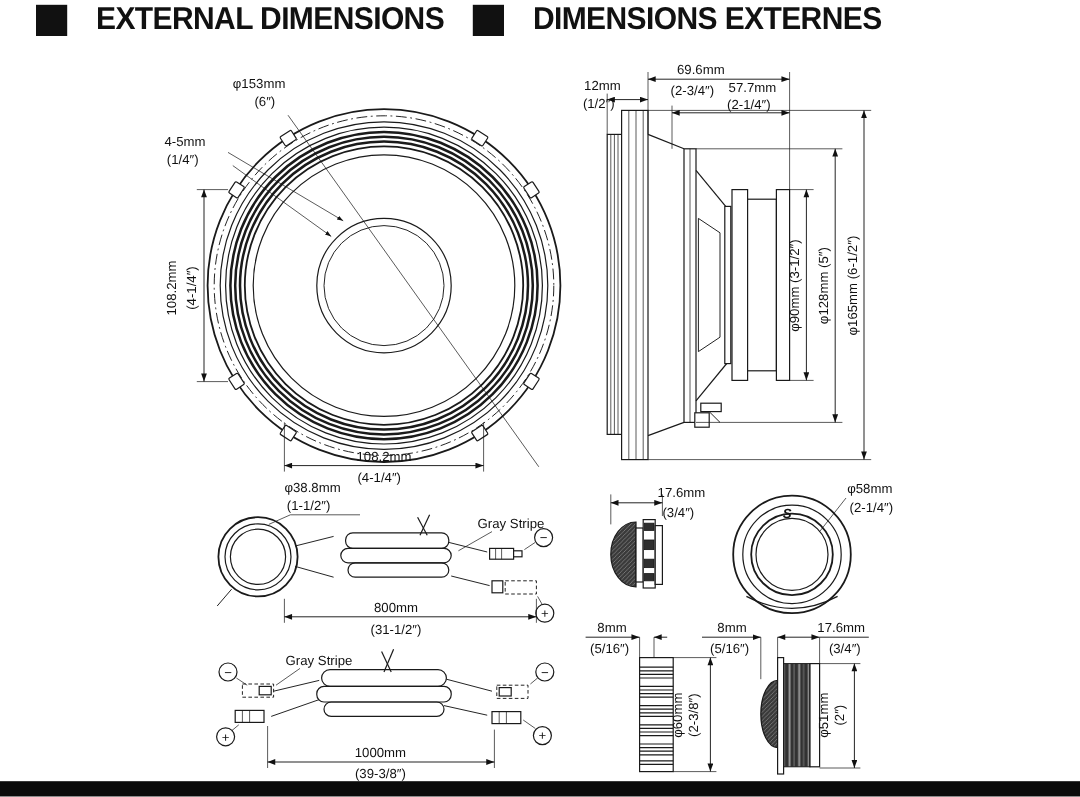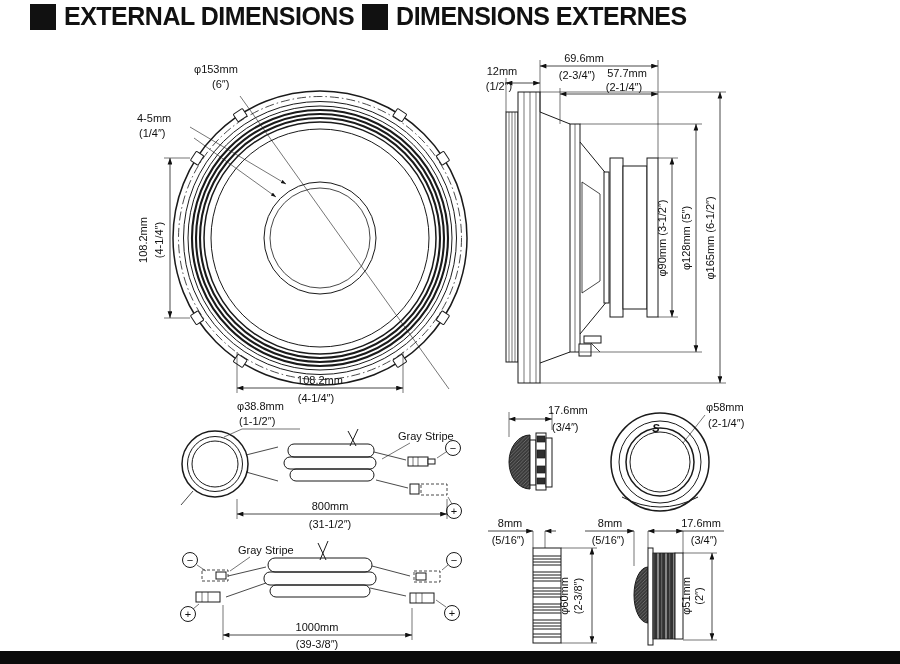--- a/index.html
+++ b/index.html
@@ -1,18 +1,18 @@
 <!DOCTYPE html>
 <html><head>
 <meta charset="utf-8">
 <style>
   html,body{margin:0;padding:0;background:#e8e8e8;}
   .page{position:relative;width:900px;height:664px;background:#ffffff;overflow:hidden;
         font-family:"Liberation Sans",sans-serif;}
-  .header{position:absolute;top:2px;left:30px;display:flex;align-items:center;gap:8px;justify-content:flex-end;}
+  .header{position:absolute;top:2px;left:30px;display:flex;align-items:center;gap:24px;justify-content:flex-end;}
   .sq{width:26px;height:26px;background:#111;display:inline-block;}
   .ttl{font-size:25px;font-weight:bold;color:#111;letter-spacing:-0.5px;white-space:nowrap;
        transform:scaleY(1.05);}
   svg text{font-family:"Liberation Sans",sans-serif;font-size:11px;fill:#111;}
   svg .rt{font-size:11px;}
   .s{stroke:#1a1a1a;fill:none;stroke-width:1;}
   .s8{stroke:#1a1a1a;fill:none;stroke-width:.8;}
   .s6{stroke:#1a1a1a;fill:none;stroke-width:.6;}
   .s15{stroke:#1a1a1a;fill:none;stroke-width:1.5;}
   .s2{stroke:#1a1a1a;fill:none;stroke-width:2.1;}

